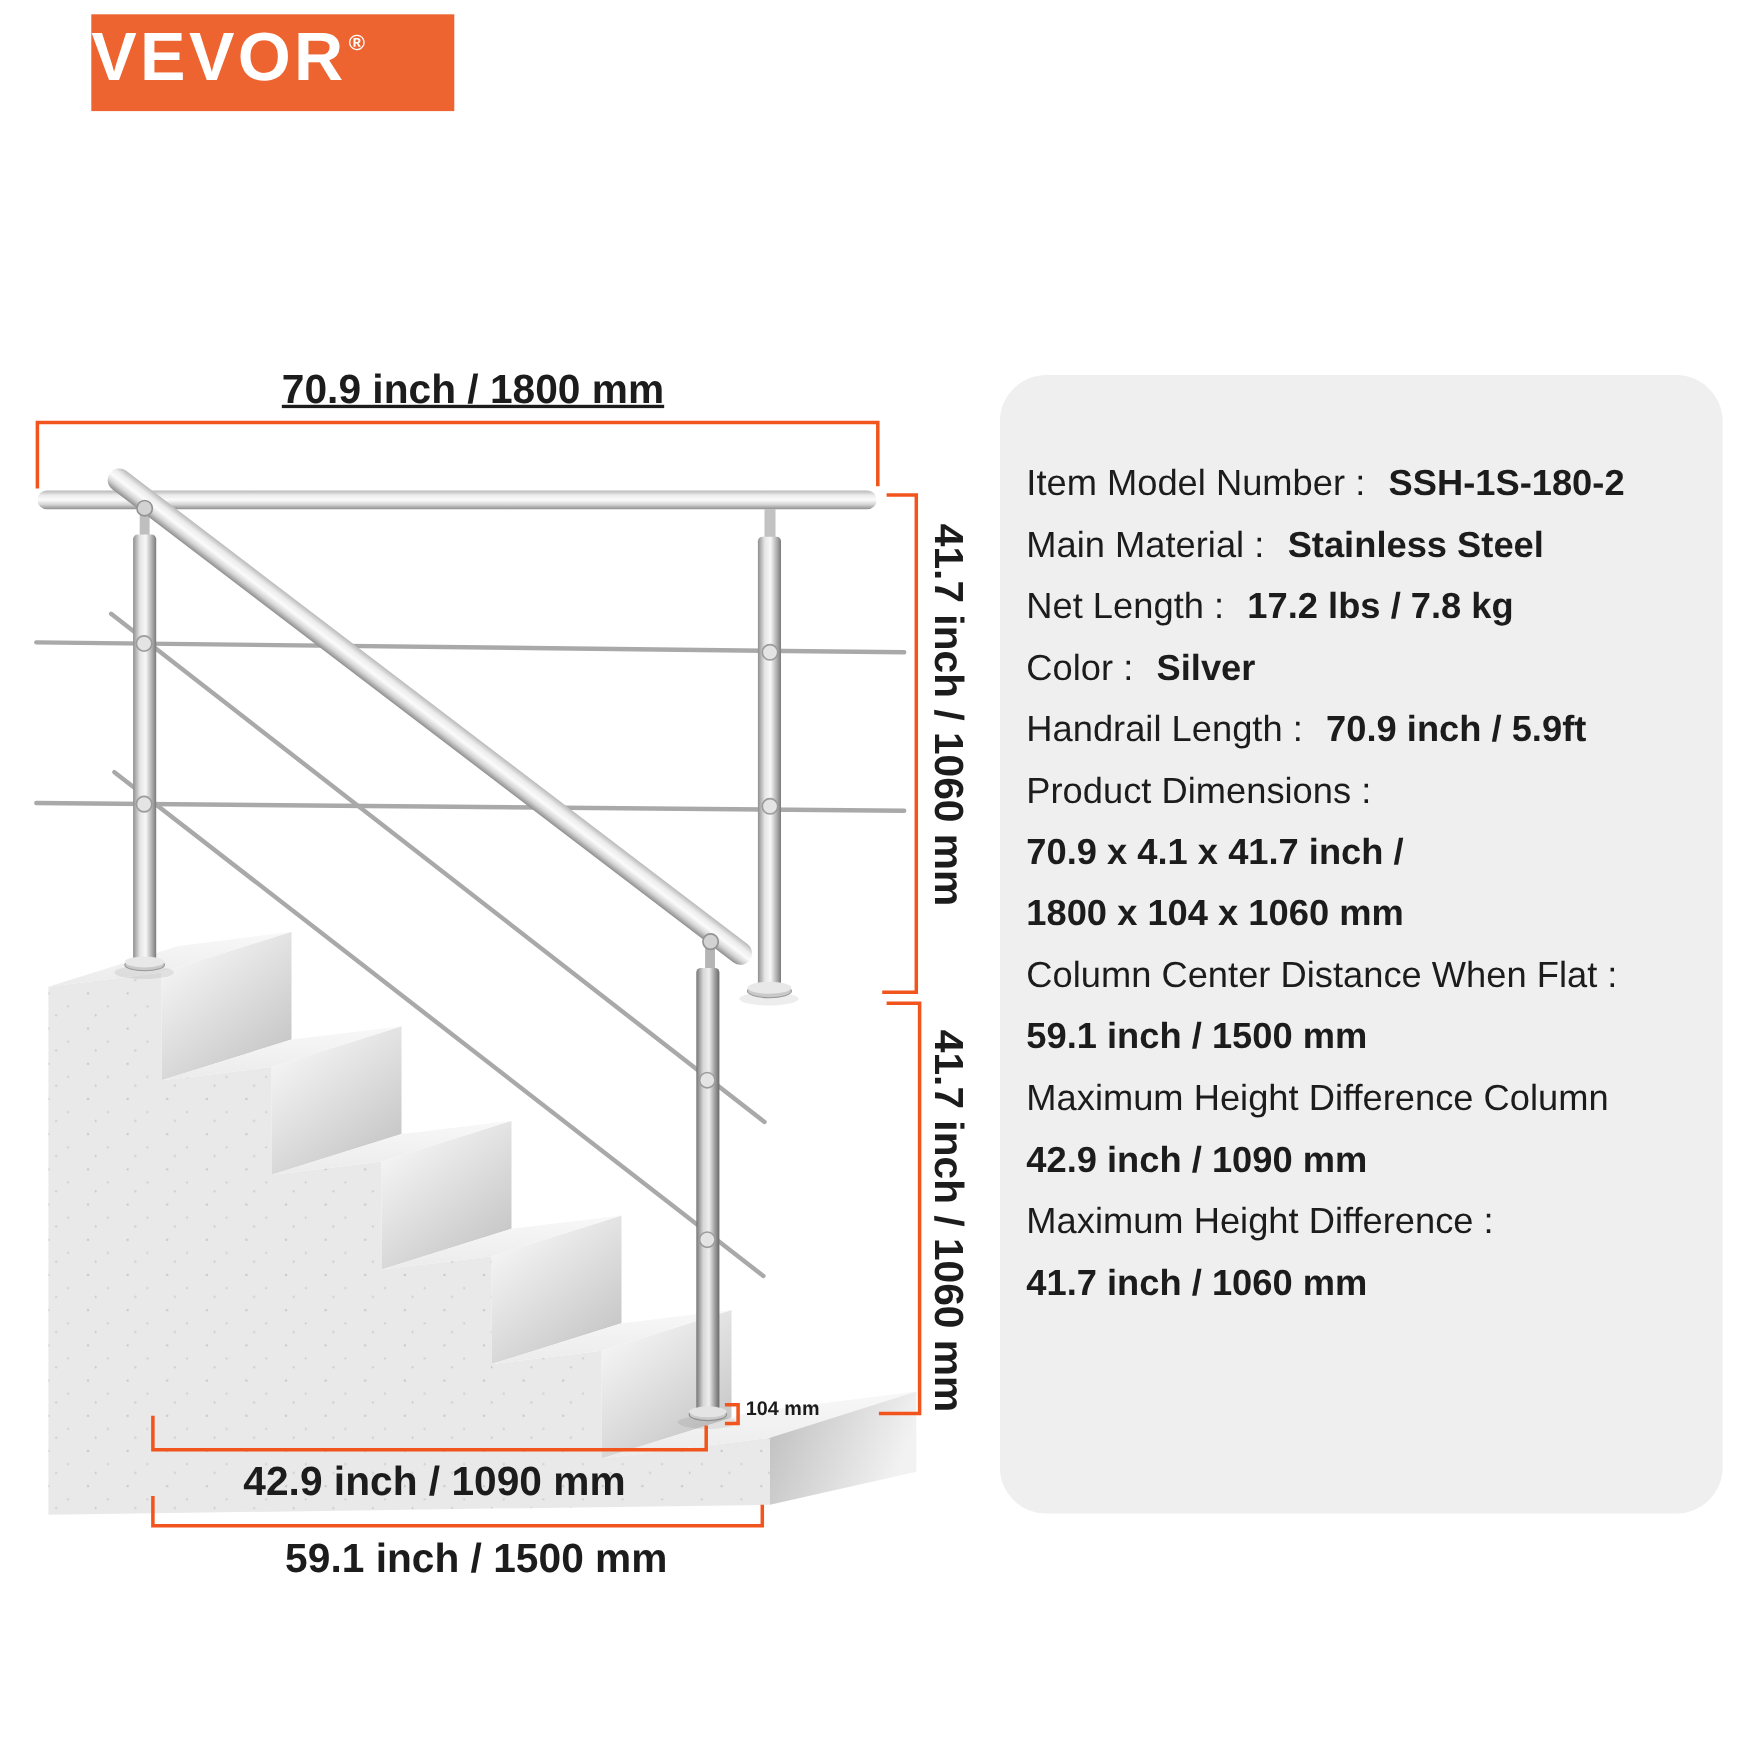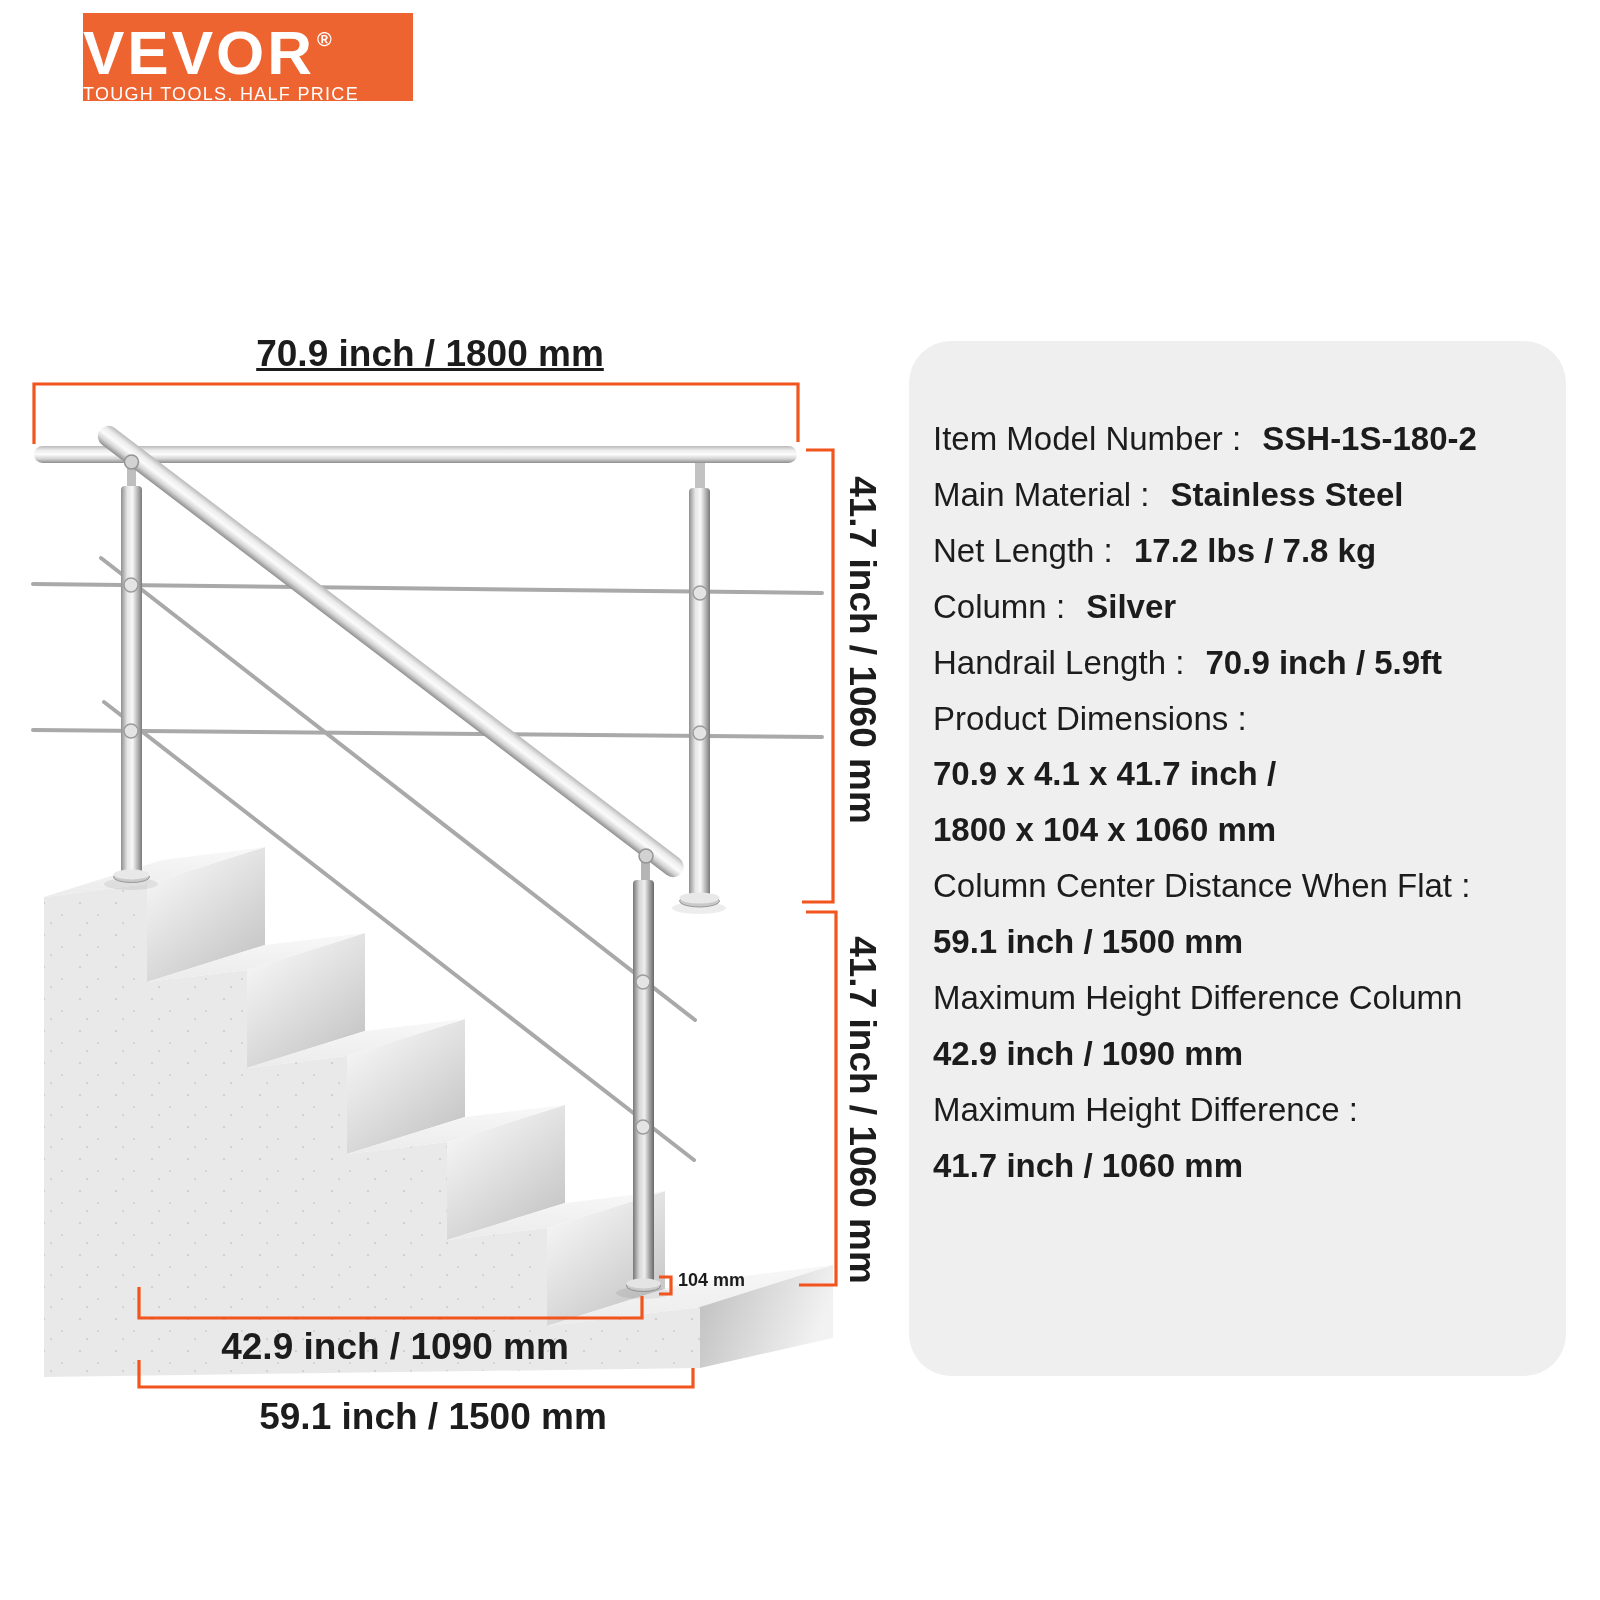--- a/index.html
+++ b/index.html
@@ -15,21 +15,21 @@
     font-family:"Liberation Sans",sans-serif;color:var(--ink);
   }
   svg.diagram{position:absolute;left:0;top:0;}
   
   .logo{
     position:absolute;left:83px;top:13px;width:330px;height:88px;
     background:var(--brand-orange);color:var(--white);
   }
   .logo .brand{font-size:62px;font-weight:bold;letter-spacing:3px;line-height:1;margin-top:9px;}
   .logo .reg{font-size:20px;font-weight:bold;vertical-align:28px;letter-spacing:0;margin-left:2px;}
-  .logo .tagline{font-size:18px;font-weight:normal;letter-spacing:1.3px;margin-top:0;}
+  .logo .tagline{font-size:18px;font-weight:normal;letter-spacing:1.3px;margin-top:15px;}
   
   .dim{position:absolute;font-weight:bold;color:var(--ink);white-space:nowrap;}
   .dim-top {left:180px;top:333px;width:500px;text-align:center;font-size:37px;text-decoration:underline;}
   .dim-42  {left:145px;top:1326px;width:500px;text-align:center;font-size:37px;}
   .dim-59  {left:183px;top:1396px;width:500px;text-align:center;font-size:37px;}
   .dim-vert{font-size:37px;}
   .dim-v1{left:862px;top:650px;transform:translate(-50%,-50%) rotate(90deg);}
   .dim-v2{left:862px;top:1110px;transform:translate(-50%,-50%) rotate(90deg);}
   .dim-104{left:678px;top:1270px;font-size:18px;}
   
@@ -178,21 +178,21 @@
   <div class="dim dim-vert dim-v1">41.7 inch / 1060 mm</div>
   <div class="dim dim-vert dim-v2">41.7 inch / 1060 mm</div>
   <div class="dim dim-42">42.9 inch / 1090 mm</div>
   <div class="dim dim-59">59.1 inch / 1500 mm</div>
   <div class="dim dim-104">104 mm</div>
 
   <div class="spec-panel">
     <div class="spec-row"><span class="spec-label">Item Model Number : </span><span class="spec-value">SSH-1S-180-2</span></div>
     <div class="spec-row"><span class="spec-label">Main Material : </span><span class="spec-value">Stainless Steel</span></div>
     <div class="spec-row"><span class="spec-label">Net Length : </span><span class="spec-value">17.2 lbs / 7.8 kg</span></div>
-    <div class="spec-row"><span class="spec-label">Column : </span><span class="spec-value">Silver</span></div>
+    <div class="spec-row"><span class="spec-label">Color : </span><span class="spec-value">Silver</span></div>
     <div class="spec-row"><span class="spec-label">Handrail Length : </span><span class="spec-value">70.9 inch / 5.9ft</span></div>
     <div class="spec-row"><span class="spec-label">Product Dimensions :</span><span class="spec-value"></span></div>
     <div class="spec-row"><span class="spec-label"></span><span class="spec-value">70.9 x 4.1 x 41.7 inch /</span></div>
     <div class="spec-row"><span class="spec-label"></span><span class="spec-value">1800 x 104 x 1060 mm</span></div>
     <div class="spec-row"><span class="spec-label">Column Center Distance When Flat :</span><span class="spec-value"></span></div>
     <div class="spec-row"><span class="spec-label"></span><span class="spec-value">59.1 inch / 1500 mm</span></div>
     <div class="spec-row"><span class="spec-label">Maximum Height Difference Column</span><span class="spec-value"></span></div>
     <div class="spec-row"><span class="spec-label"></span><span class="spec-value">42.9 inch / 1090 mm</span></div>
     <div class="spec-row"><span class="spec-label">Maximum Height Difference :</span><span class="spec-value"></span></div>
     <div class="spec-row"><span class="spec-label"></span><span class="spec-value">41.7 inch / 1060 mm</span></div>

